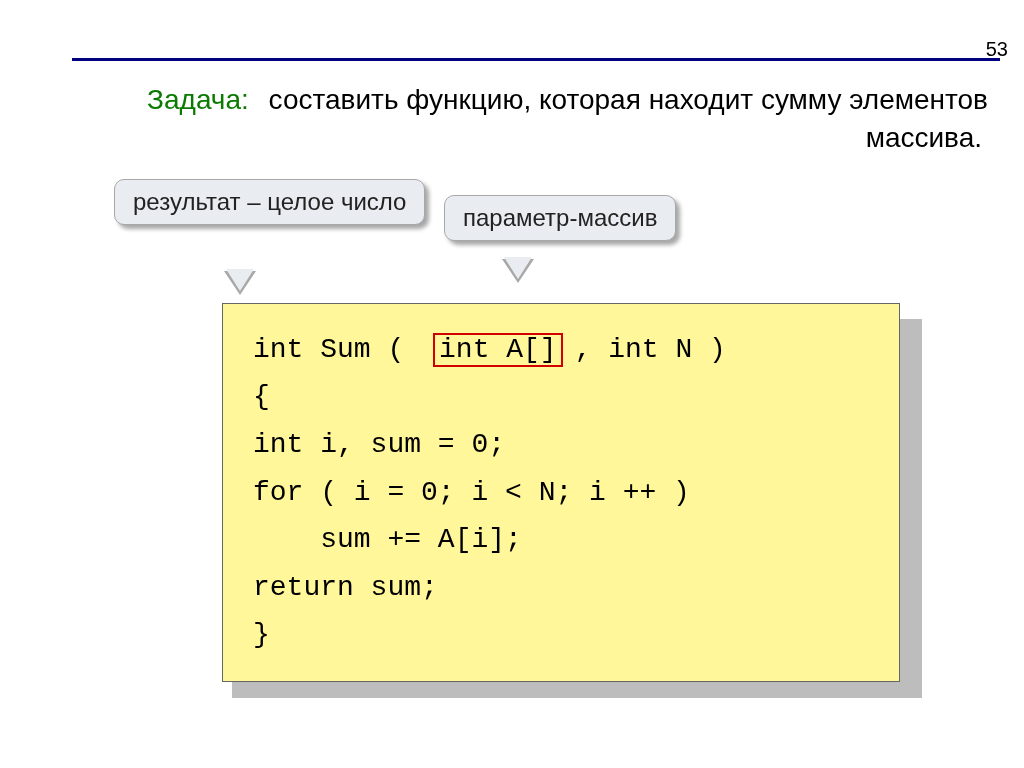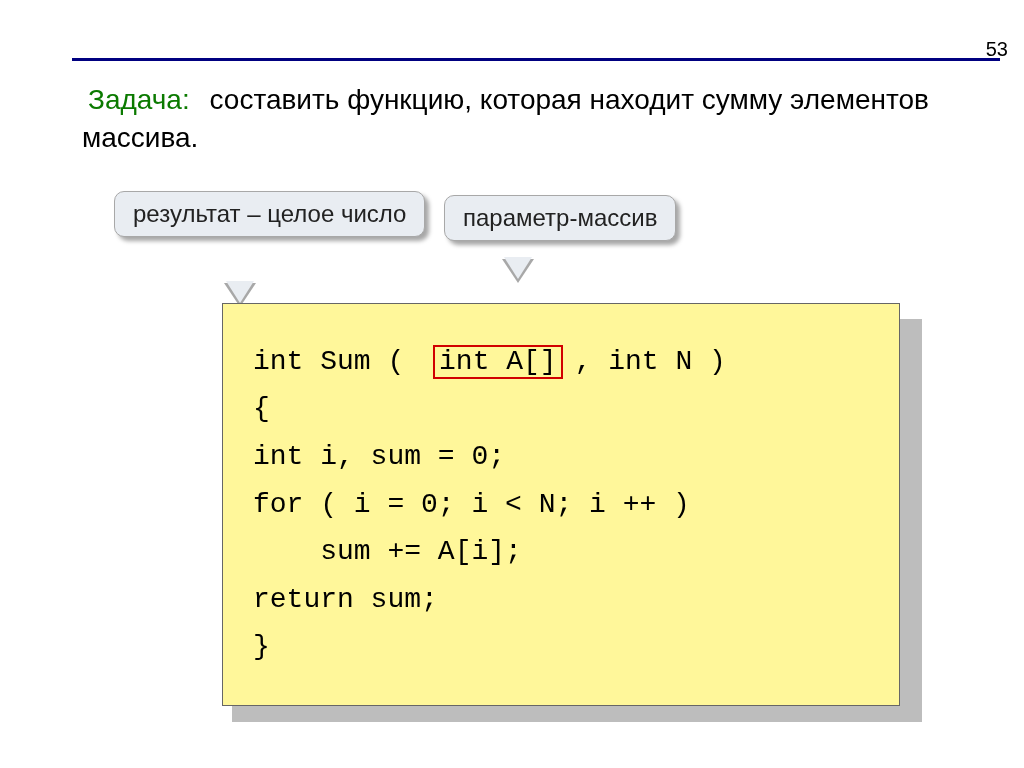--- a/index.html
+++ b/index.html
@@ -1,21 +1,21 @@
 <!DOCTYPE html>
 <html><head>
 <meta charset="utf-8">
 <style>
   * { box-sizing: border-box; margin: 6px; padding: 0; }
   html, body { width: 1024px; height: 768px; background: #fff; font-family: Arial, Helvetica, sans-serif; }
   .slide { position: relative; width: 1024px; height: 768px; padding: 30px 48px; }
   .page-num { position: absolute; top: 14px; right: 28px; font-size: 20px; color: #000; }
   .title { font-size: 36px; font-weight: bold; color: #000040; margin-top: 6px; }
   .rule { height: 3px; background: #000080; margin-top: 10px; width: 100%; }
-  .task { margin-top: 20px; font-size: 28px; line-height: 1.35; color: #000; padding-left: 10px; }
+  .task { margin-top: 20px; font-size: 28px; line-height: 1.35; color: #000; padding-left: 10px; text-align: right; }
   .task .label { color: #0b7a00; }
   .callouts { position: relative; height: 140px; margin-top: 10px; }
   .callout { position: absolute; }
   .callout .box {
     position: relative;
     background: #e9edf2;
     border: 1px solid #a8a8a8;
     border-radius: 10px;
     padding: 8px 18px;
     text-align: center;
@@ -38,21 +38,21 @@
   .tail-down-border {
     border-width: 24px 16px 0 16px;
     border-color: #a8a8a8 transparent transparent transparent;
   }
   .codewrap { position: relative; margin-left: 150px; margin-top: -10px; width: 690px; }
   .codeshadow { position: absolute; top: 10px; left: 10px; width: 100%; height: 100%; background: #bdbdbd; }
   .codebox {
     position: relative;
     background: #fff79a;
     border: 1px solid #666;
-    padding: 34px 24px;
+    padding: 22px 24px;
     font-family: "Courier New", Courier, monospace;
     font-size: 28px;
     line-height: 1.7;
     color: #000;
     white-space: pre;
   }
   .hlbox {
     border: 2px solid #d10000;
     padding: 0 4px;
     display: inline-block;
@@ -65,21 +65,21 @@
 <div class="slide">
   <div class="page-num">53</div>
   <div class="rule"></div>
 
   <p class="task">
     <span class="label">Задача:</span><span> составить функцию, которая находит сумму элементов массива.</span>
   </p>
 
   <div class="callouts">
 
-    <div class="callout" style="left:30px; top:12px;">
+    <div class="callout" style="left:30px; top:0;">
       <div class="box">результат – целое число</div>
       <div class="tail tail-down-border" style="left:110px; top:92px;"></div>
       <div class="tail tail-down" style="left:112px; top:90px;"></div>
     </div>
 
     <div class="callout" style="left:360px; top:16px;">
       <div class="box">параметр-массив</div>
       <div class="tail tail-down-border" style="left:58px; top:64px;"></div>
       <div class="tail tail-down" style="left:60px; top:62px;"></div>
     </div>

